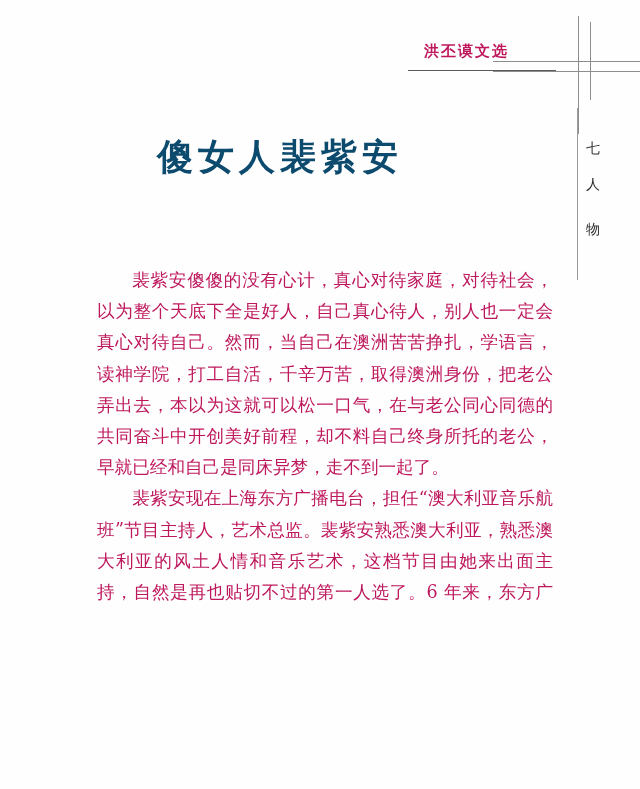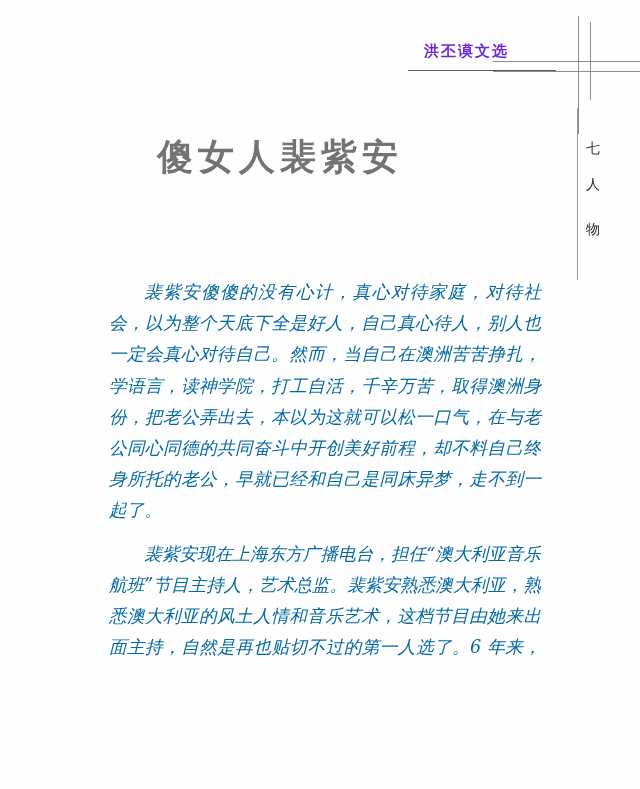--- a/index.html
+++ b/index.html
@@ -39,21 +39,21 @@
     width: 147px; height: 1px;
   }
 
   
   #runhead {
     position: absolute;
     left: 424px;
     top: 42px;
     font-size: 15px;
     letter-spacing: 2px;
-    color: #6d28d9;
+    color: #be185d;
     white-space: nowrap;
     font-family: "DejaVu Sans", "Liberation Sans", sans-serif;
     font-weight: 600;
   }
   #runhead-rule {
     position: absolute;
     left: 408px;
     top: 70px;
     width: 148px;
     height: 1px;
@@ -84,41 +84,40 @@
   
   #title {
     position: absolute;
     left: 0;
     top: 133px;
     width: 560px;
     text-align: center;
     font-size: 36px;
     font-weight: 700;
     letter-spacing: 5px;
-    color: #737373;
+    color: #0c4a6e;
     font-family: "DejaVu Sans", "Liberation Sans", sans-serif;
   }
 
   
   #body {
     position: absolute;
     left: 97px;
     top: 265px;
     width: 456px;
   }
   .para {
-    margin: 12px;
+    margin: 0;
     font-size: 17.6px;
     line-height: 31.2px;
     text-align: justify;
     text-align-last: left;
     text-justify: inter-ideograph;
     letter-spacing: 0px;
-    color: #0369a1;
-    font-style: italic;
+    color: #be185d;
   }
   .para.indent {
     text-indent: 2em;
   }
   #para-last {
     
     max-height: 125px;
     overflow: hidden;
   }
 </style>

